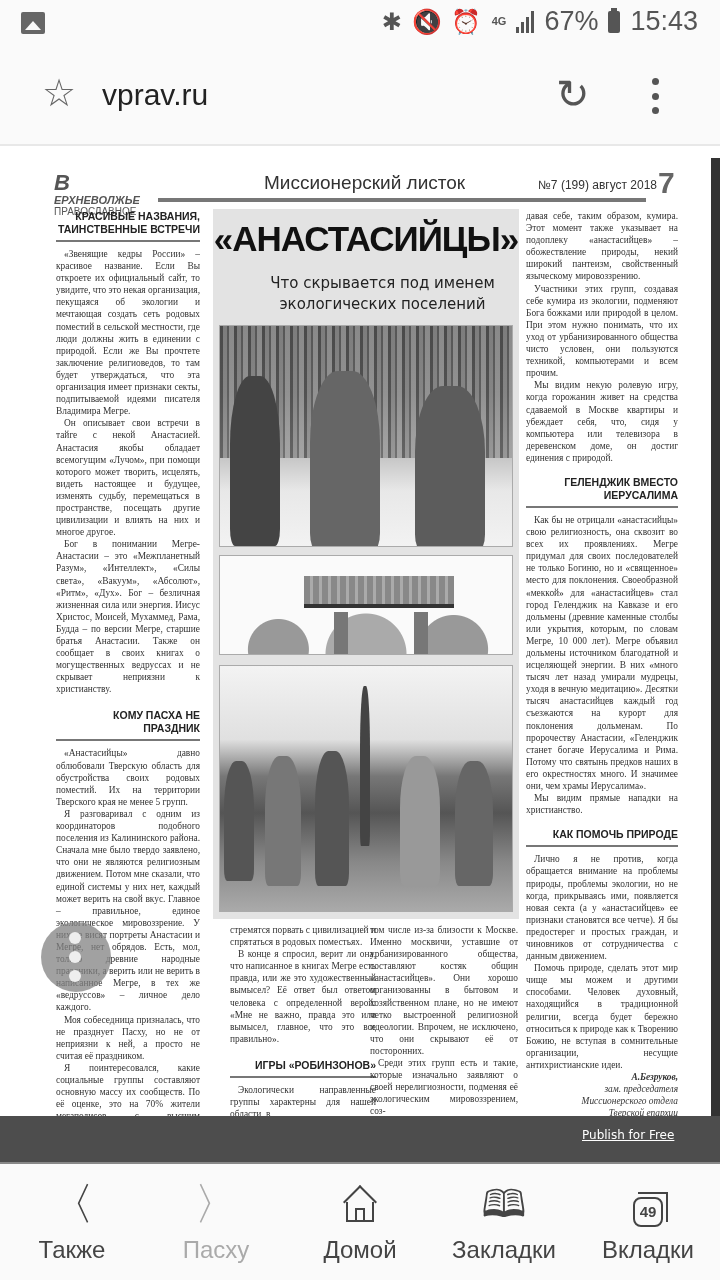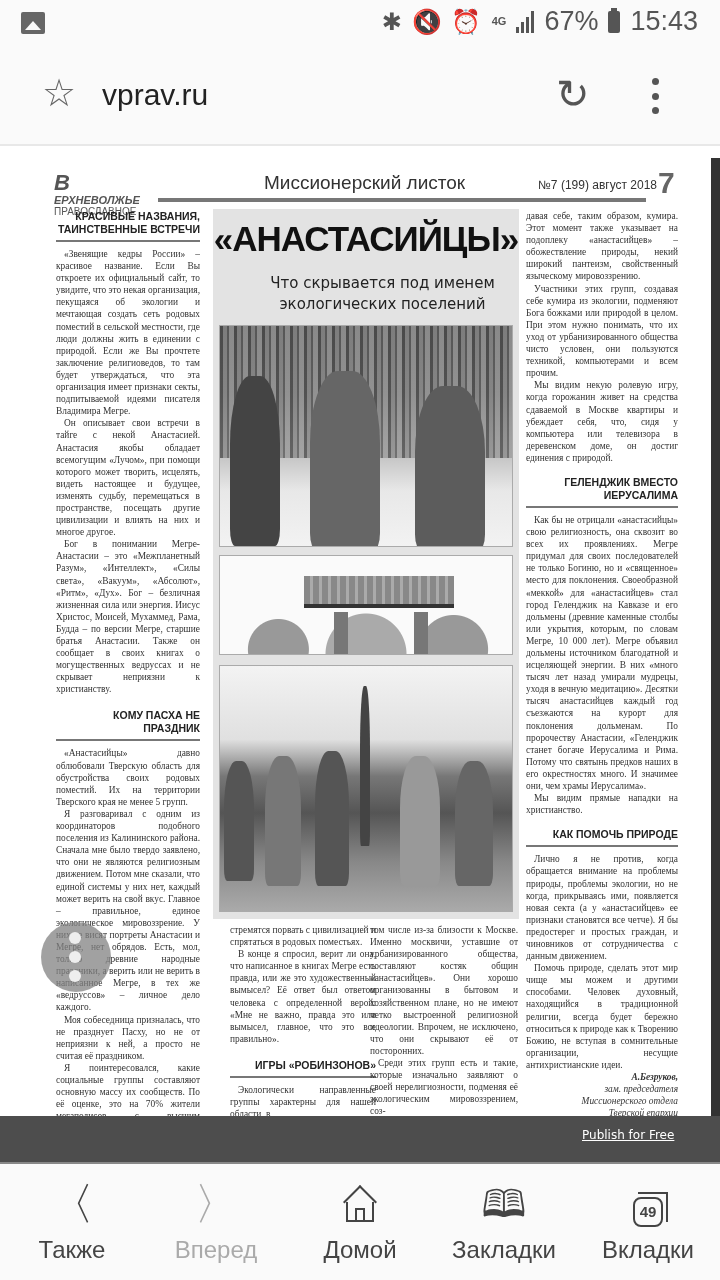--- a/index.html
+++ b/index.html
@@ -210,21 +210,21 @@
   <span class="publish">Publish for Free</span>
 </div>
 
 <div class="bottom-nav">
   <div class="item">
     <div class="ic" style="font-size:44px;font-weight:100">〈</div>
     <div class="lbl">Также</div>
   </div>
   <div class="item disabled">
     <div class="ic" style="font-size:44px;font-weight:100">〉</div>
-    <div class="lbl">Вперед</div>
+    <div class="lbl">Пасху</div>
   </div>
   <div class="item">
     <div class="ic">
       <span class="home-ic"><span class="roof"></span><span class="body"></span><span class="door"></span></span>
     </div>
     <div class="lbl">Домой</div>
   </div>
   <div class="item">
     <div class="ic">🕮</div>
     <div class="lbl">Закладки</div>

